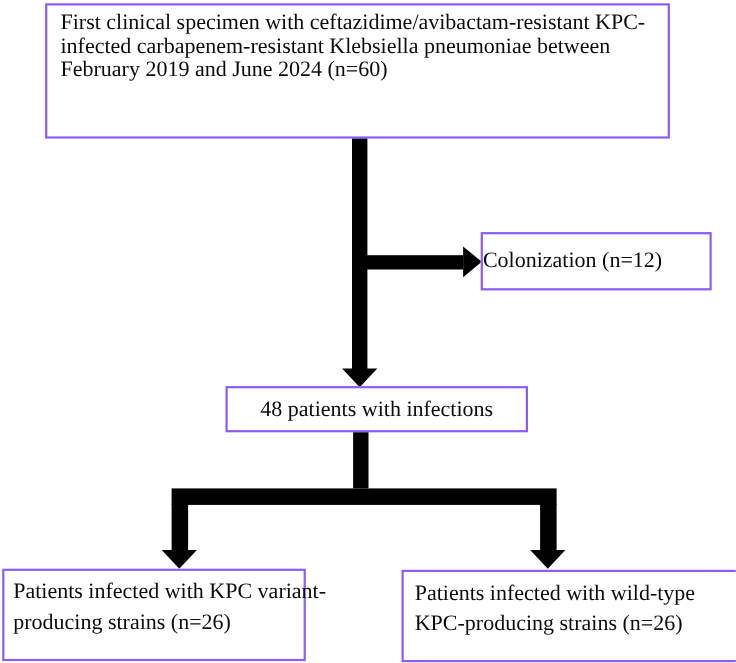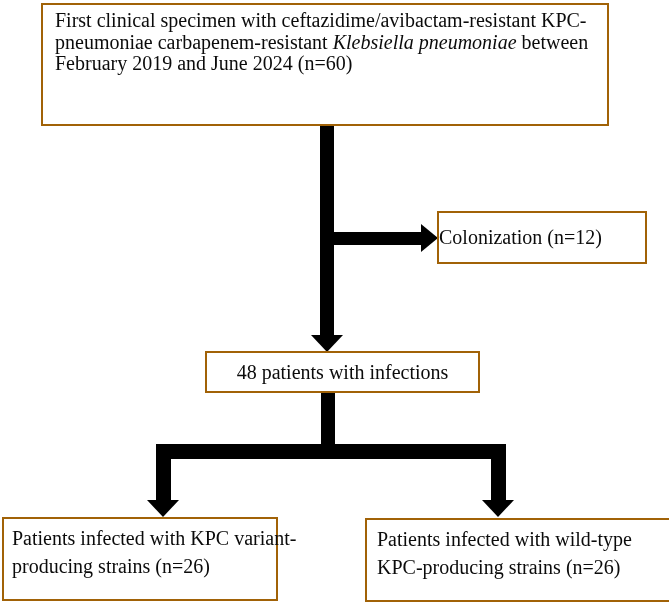--- a/index.html
+++ b/index.html
@@ -12,33 +12,33 @@
     width: 669px;
     height: 603px;
     background: #ffffff;
     font-family: "Liberation Serif", "DejaVu Serif", serif;
     color: #0b0b0b;
     overflow: hidden;
   }
   .box {
     position: absolute;
     background: #ffffff;
-    border: 2px solid #a16207;
+    border: 2px solid #8b5cf6;
     box-sizing: border-box;
     font-size: 20px;
   }
   .box .tline {
     line-height: 21.5px;
     white-space: nowrap;
   }
   .box .bline {
     line-height: 28px;
     white-space: nowrap;
   }
-  .italic { font-style: italic; }
+  .italic { }
   .vcenter {
     display: flex;
     align-items: center;
   }
   .hcenter {
     justify-content: center;
   }
   .conn {
     position: absolute;
     background: #000000;
@@ -58,21 +58,21 @@
     border-left: 17px solid #000000;
   }
 </style>
 </head>
 <body>
 
 <div class="canvas">
 
   <div class="box" style="left:41px; top:3px; width:568px; height:123px; padding:5px 12px;">
     <div class="tline">First clinical specimen with ceftazidime/avibactam-resistant KPC-</div>
-    <div class="tline"><span>pneumoniae carbapenem-resistant </span><span class="italic">Klebsiella pneumoniae</span><span> between</span></div>
+    <div class="tline"><span>infected carbapenem-resistant </span><span class="italic">Klebsiella pneumoniae</span><span> between</span></div>
     <div class="tline">February 2019 and June 2024 (n=60)</div>
   </div>
 
   <div class="conn" style="left:320px; top:126px; width:14px; height:211px;"></div>
   <div class="arrow-down" style="left:311px; top:335px;"></div>
 
   <div class="conn" style="left:327px; top:232px; width:94px; height:13px;"></div>
   <div class="arrow-right" style="left:421px; top:224px;"></div>
 
   <div class="box vcenter" style="left:437px; top:211px; width:210px; height:53px; padding-left:0;">

